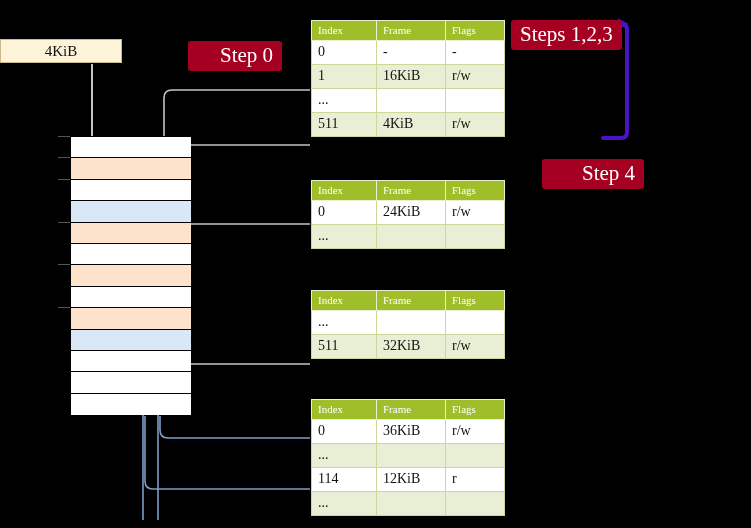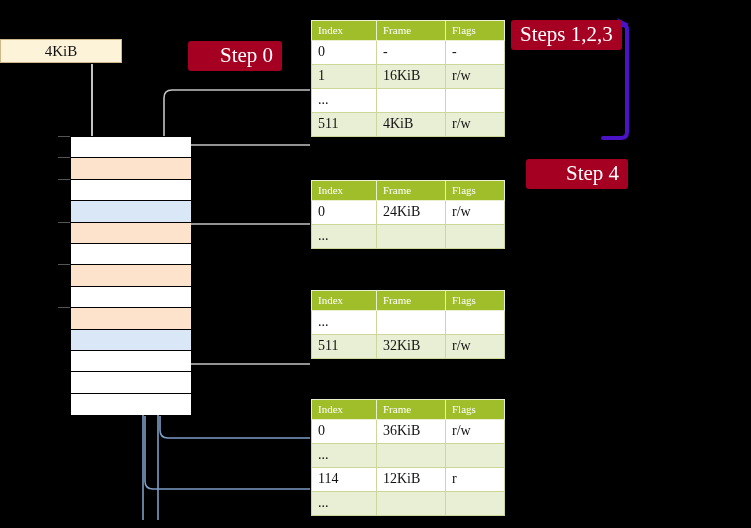--- a/index.html
+++ b/index.html
@@ -137,21 +137,21 @@
 
   <div class="kib-box" style="left:0px;top:39px;width:120px;height:22px;">
     <span>4KiB</span>
   </div>
 
   <div class="badge red" style="left:188px;top:41px;padding-left:32px;">Step 0</div>
 
   <div class="badge red" style="left:511px;top:20px;">Steps 1,2,3</div>
 
 
-  <div class="badge red" style="left:526px;top:159px;padding-left:40px;">Step 4</div>
+  <div class="badge red" style="left:542px;top:159px;padding-left:40px;">Step 4</div>
 
   <div class="memcol" id="memcol">
       <div class="memrow white" style="top: 0px; height: 21.4px;"></div>
       <div class="memrow peach" style="top: 21.4px; height: 21.4px;"></div>
       <div class="memrow white" style="top: 42.8px; height: 21.4px;"></div>
       <div class="memrow blue" style="top: 64.2px; height: 21.4px;"></div>
       <div class="memrow peach" style="top: 85.6px; height: 21.4px;"></div>
       <div class="memrow white" style="top: 107px; height: 21.4px;"></div>
       <div class="memrow peach" style="top: 128.4px; height: 21.4px;"></div>
       <div class="memrow white" style="top: 149.8px; height: 21.4px;"></div>

